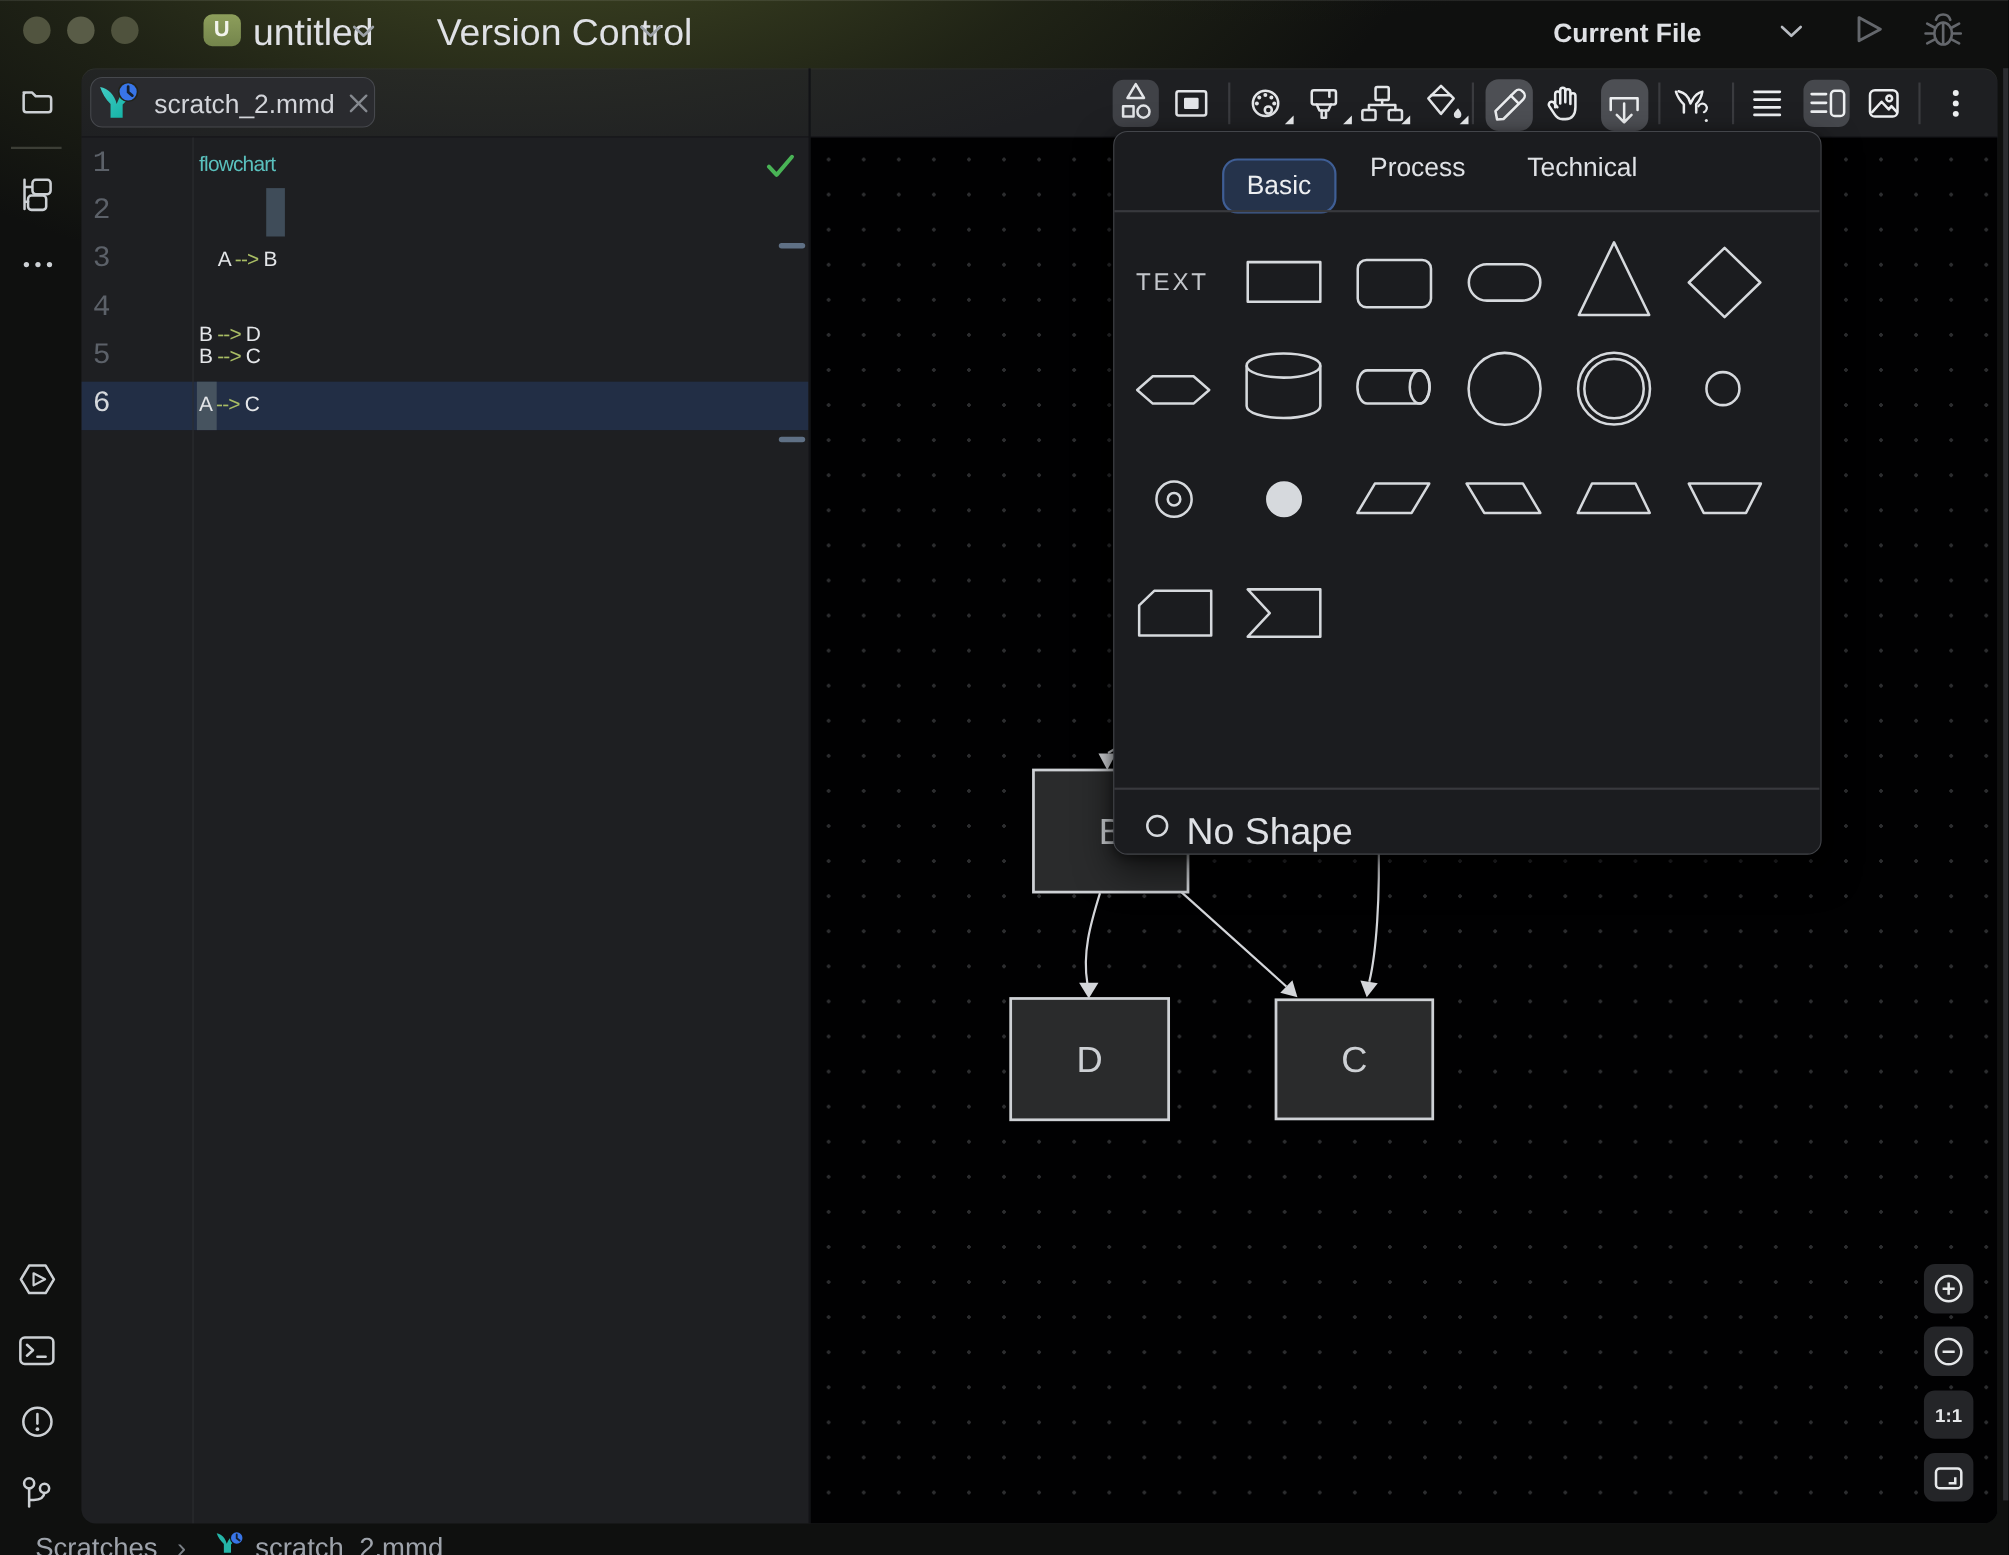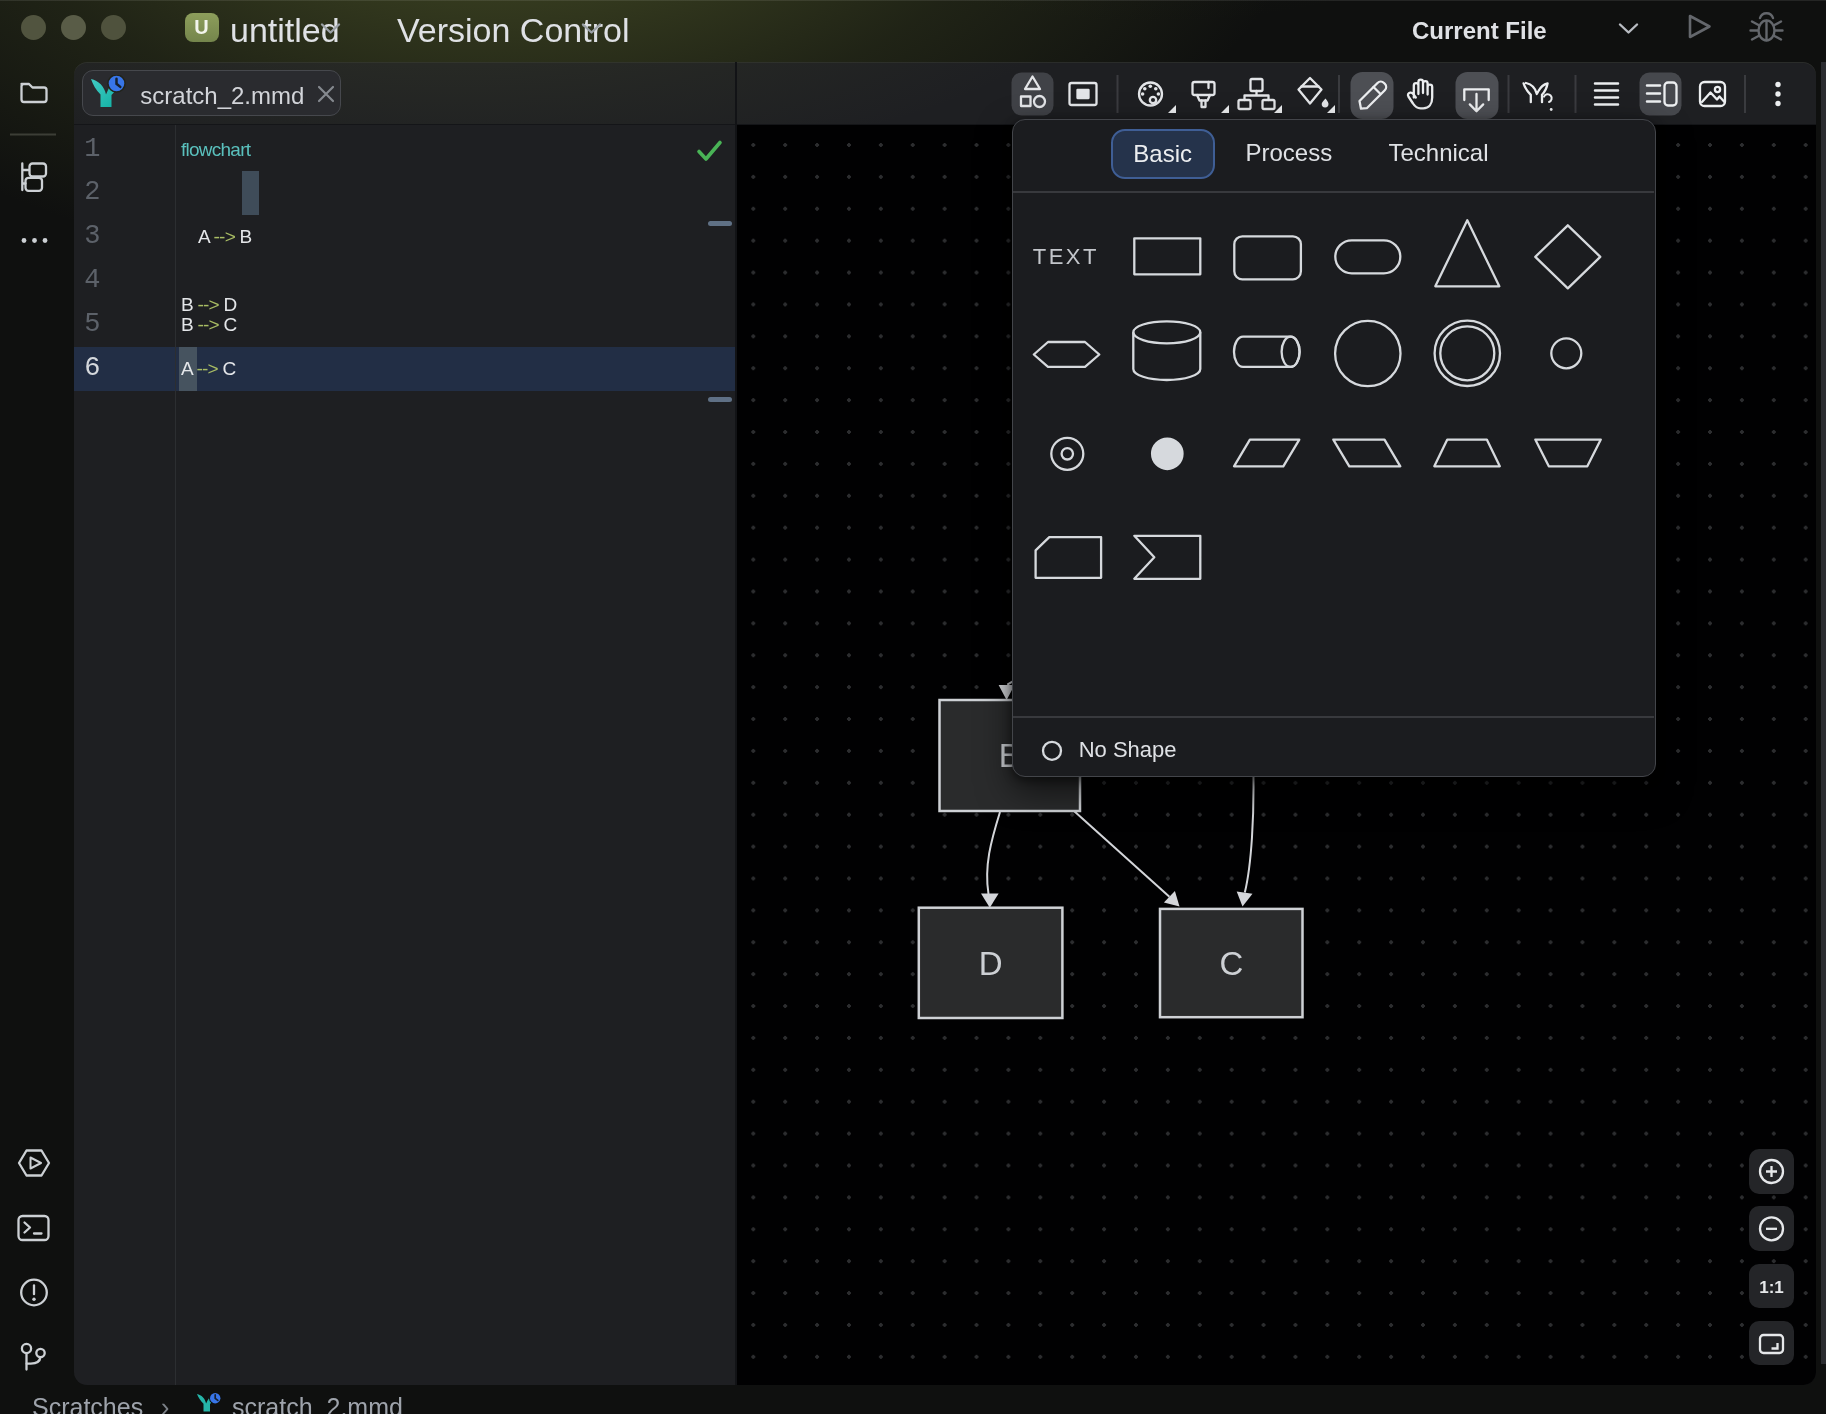--- a/index.html
+++ b/index.html
@@ -49,26 +49,26 @@
     background-position:0.35px 4.05px;
   }
   #divider { position:absolute; left:661.5px; top:0; width:2px; height:1323px; background:#121316; }
   .zbtn { position:absolute; left:1012px; width:44.5px; height:44.5px; background:#242528; border-radius:10px; }
   
   #popup {
     position:absolute; left:938.2px; top:56.7px; width:644.7px; height:658px;
     background:#1b1c1f; border:1.5px solid #43454a; border-radius:13px;
     box-shadow: 0 14px 34px rgba(0,0,0,0.6), 0 3px 10px rgba(0,0,0,0.45);
   }
-  #basicbtn { position:absolute; left:98px; top:9px; width:104px; height:50px; background:#25334b;
+  #basicbtn { position:absolute; left:98px; top:24px; width:104px; height:50px; background:#25334b;
     border:2px solid #3f5e95; border-radius:14px; color:#eceef0; font-size:24px; text-align:center; line-height:46px; }
   .ptab { position:absolute; top:8px; height:50px; line-height:50px; color:#dfe1e5; font-size:24px; }
   #pophr1 { position:absolute; left:0; top:71.5px; width:641.7px; height:1.5px; background:#38393d; }
   #pophr2 { position:absolute; left:0; top:596.5px; width:641.7px; height:1.5px; background:#38393d; }
-  #noshape { position:absolute; left:66px; top:617px; font-size:22px; color:#dfe1e5; }
+  #noshape { position:absolute; left:66px; top:617px; font-size:34px; color:#dfe1e5; }
   #textlbl { position:absolute; left:20px; top:124px; font-size:22px; letter-spacing:2.5px; color:#c3c6cb; }
   
   #status { position:absolute; left:0; top:1385px; width:1826px; height:29px; }
   #status .t { position:absolute; top:8px; font-size:25px; color:#9ea3ab; white-space:nowrap; }
   #topline { position:absolute; left:0; top:0; width:1826px; height:1px; background:rgba(255,255,255,0.09); }
 </style>
 </head>
 <body>
 <div id="topline"></div>
 

